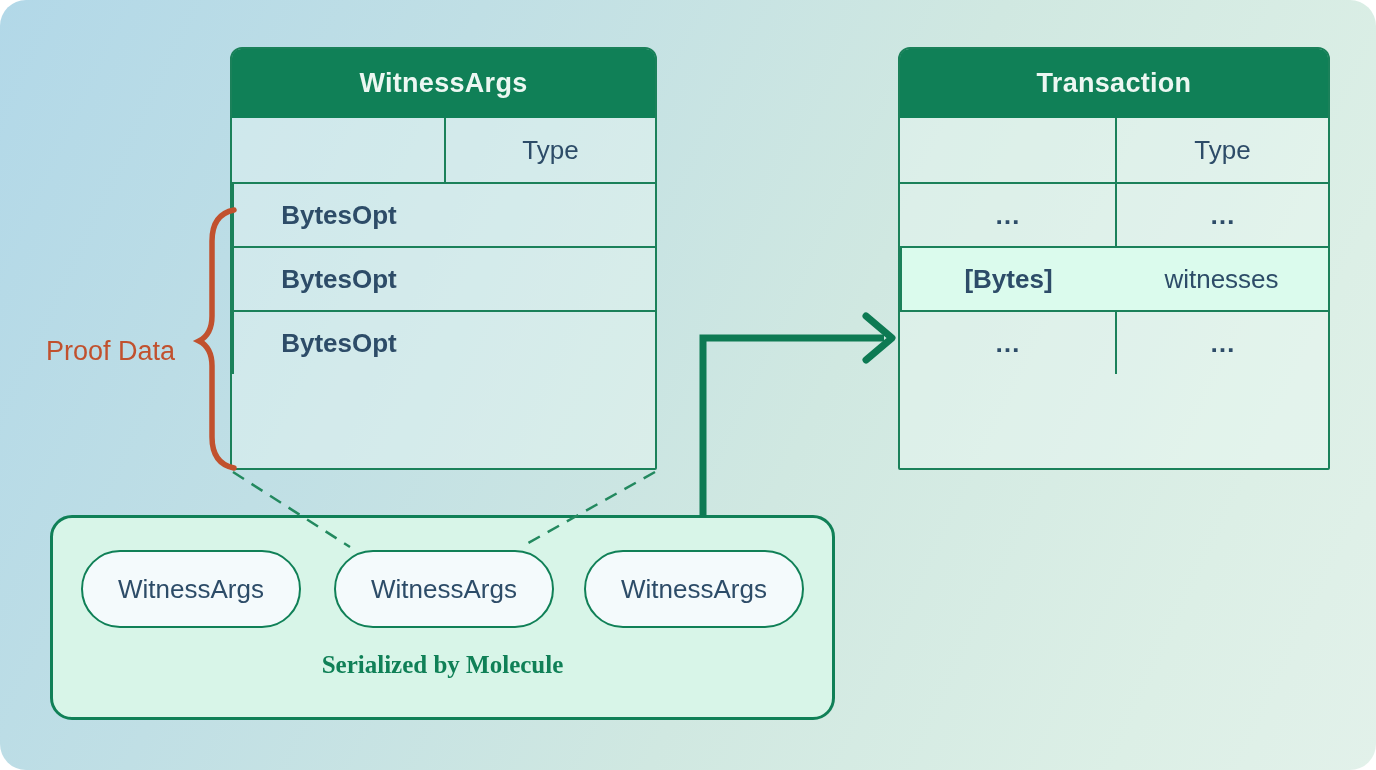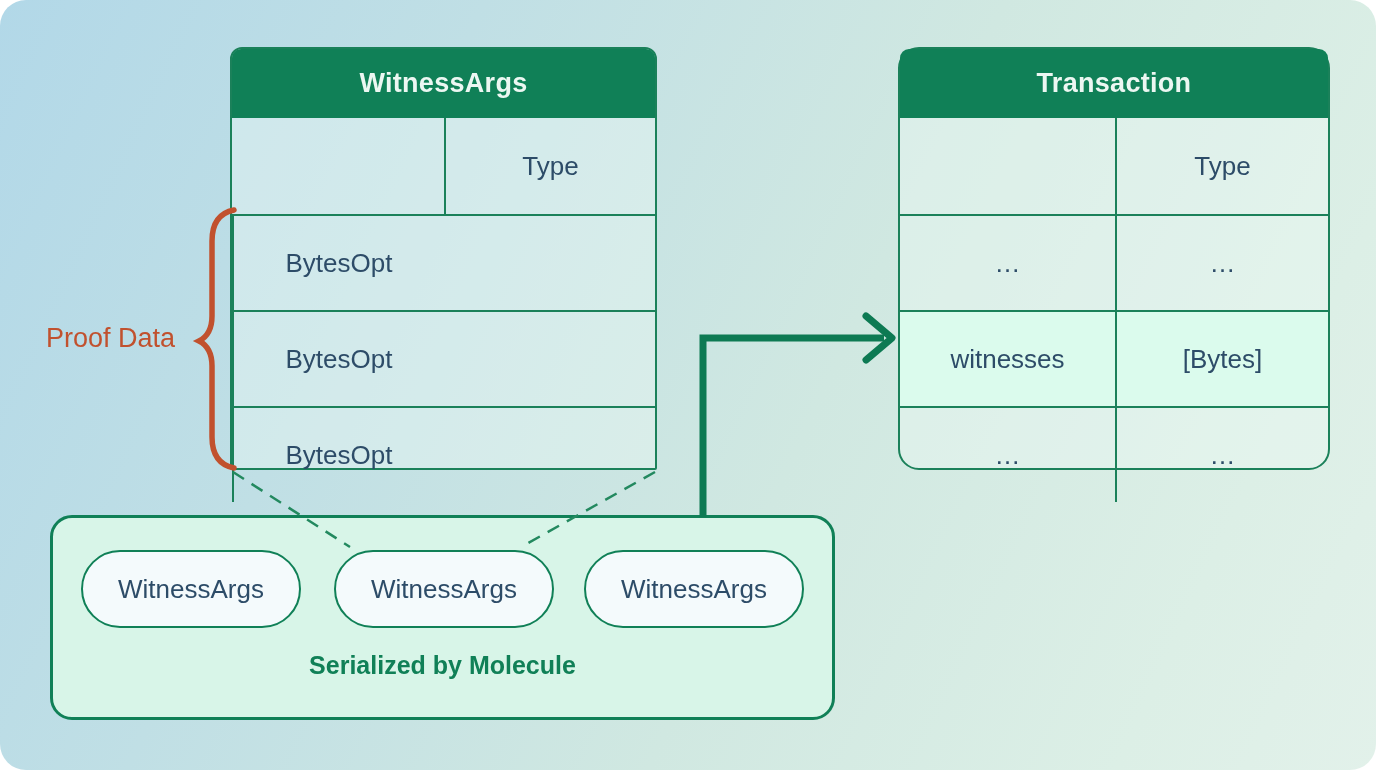--- a/index.html
+++ b/index.html
@@ -26,57 +26,57 @@
   
   .tbl {
     position: absolute;
     z-index: 2;
     box-sizing: border-box;
     border: 2px solid #1b815a;
     border-radius: 12px 12px 2px 2px;
     background: rgba(238, 250, 244, 0.40);
   }
   .tbl-witness { left: 230px; top: 47px; width: 427px; height: 423px; }
-  .tbl-transaction { left: 898px; top: 47px; width: 432px; height: 423px; border-radius: 21px; }
+  .tbl-transaction { left: 898px; top: 47px; width: 432px; height: 423px; }
   .tbl-header {
     height: 69px;
     background: #108057;
     border-radius: 9px 9px 0 0;
     display: flex;
     align-items: center;
     justify-content: center;
     color: #ecf7f2;
     font-size: 27px;
     font-weight: bold;
     letter-spacing: 0.3px;
   }
   .tbl-row {
     display: grid;
-    height: 96px;
+    height: 64px;
     box-sizing: border-box;
     border-top: 2px solid #1b815a;
   }
   .tbl-witness .tbl-row { grid-template-columns: 212px 1fr; }
   .tbl-transaction .tbl-row { grid-template-columns: 215px 1fr; }
   .cell {
     display: flex;
     align-items: center;
     justify-content: center;
     font-size: 26px;
     color: #2d4c68;
     box-sizing: border-box;
   }
   .cell.col2 { border-left: 2px solid #1b815a; }
-  .cell.bold { font-weight: normal; }
+  .cell.bold { font-weight: bold; }
   .tbl-row.highlight .cell { background: #dbfbed; }
   
   .label-proof {
     position: absolute;
     left: 46px;
-    top: 323px;
+    top: 336px;
     width: 150px;
     z-index: 2;
     font-size: 27px;
     color: #c1512e;
     white-space: nowrap;
   }
   
   .serialized-box {
     position: absolute;
     left: 50px;
@@ -109,20 +109,21 @@
   .pill-3 { left: 531px; }
   .caption {
     position: absolute;
     top: 133px;
     left: 0;
     width: 100%;
     text-align: center;
     font-size: 25px;
     font-weight: bold;
     color: #108057;
+    font-family: Liberation Serif, serif;
   }
 </style>
 </head>
 <body>
 
 <div class="canvas">
 
   <svg class="overlay" width="1376" height="770" viewBox="0 0 1376 770">
 
     <path d="M 234 210
@@ -163,22 +164,22 @@
     <div class="tbl-header">Transaction</div>
     <div class="tbl-row" style="border-top:none;">
       <div class="cell"></div>
       <div class="cell col2">Type</div>
     </div>
     <div class="tbl-row">
       <div class="cell bold">…</div>
       <div class="cell col2 bold">…</div>
     </div>
     <div class="tbl-row highlight">
+      <div class="cell col2 bold">[Bytes]</div>
       <div class="cell">witnesses</div>
-      <div class="cell col2 bold">[Bytes]</div>
     </div>
     <div class="tbl-row">
       <div class="cell bold">…</div>
       <div class="cell col2 bold">…</div>
     </div>
   </div>
 
   <div class="serialized-box">
     <div class="pill pill-1">WitnessArgs</div>
     <div class="pill pill-2">WitnessArgs</div>

